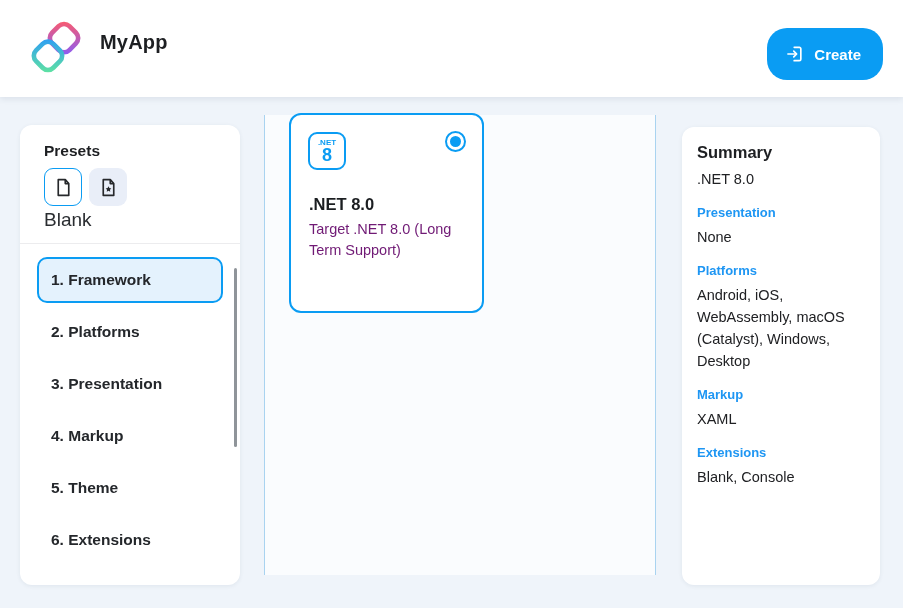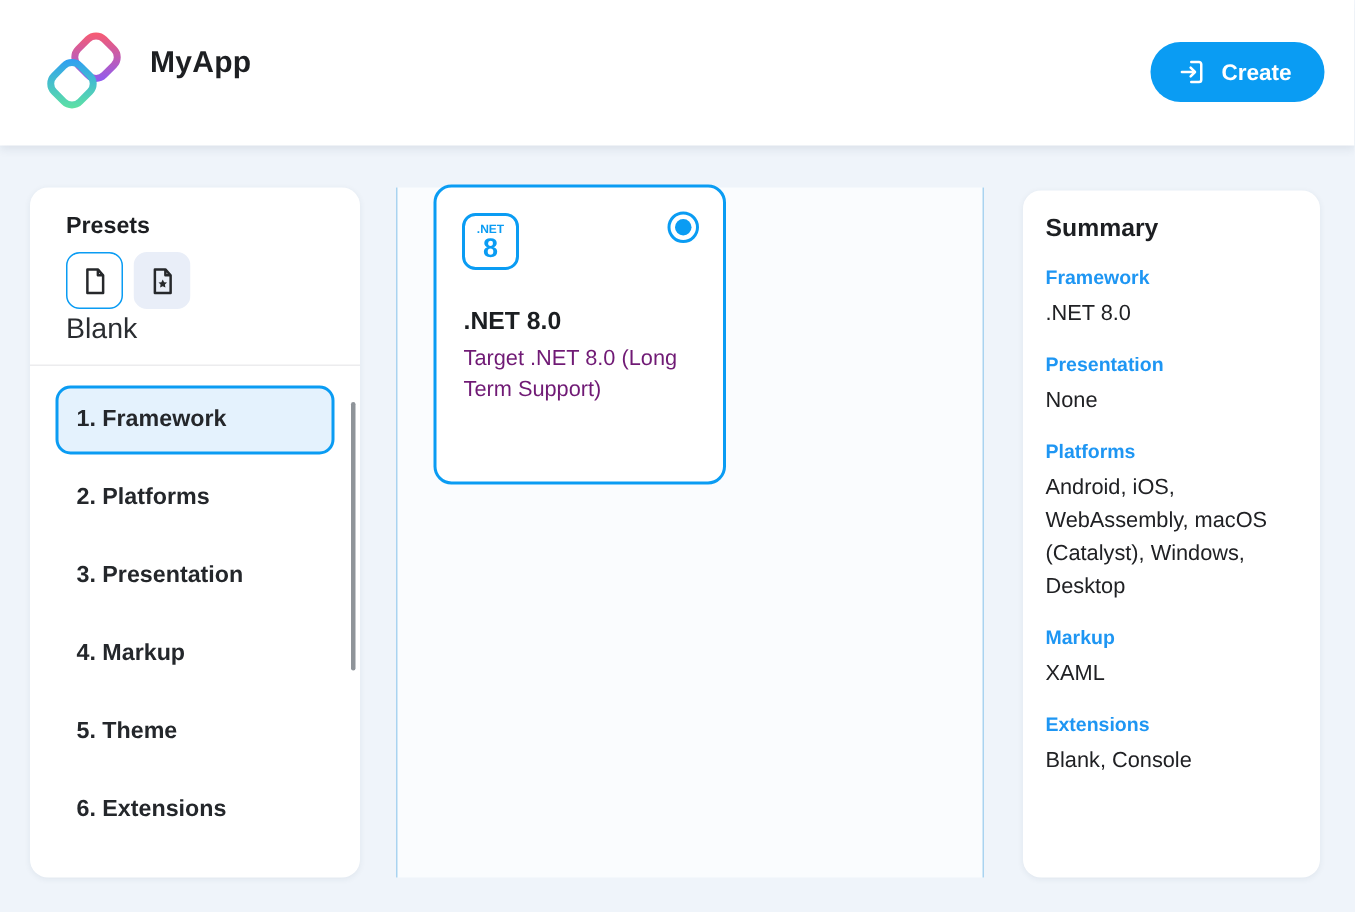--- a/index.html
+++ b/index.html
@@ -18,21 +18,21 @@
     background:#ffffff;
     box-shadow:0 2px 6px rgba(40,60,90,.10);
     display:flex; align-items:center;
   }
   .logo { position:absolute; left:29px; top:21px; width:54px; height:57px; }
   .app-title {
     position:absolute; left:100px; top:31px;
     font-size:20px; font-weight:600; letter-spacing:.2px; color:#1d1f22;
   }
   .create-btn {
-    position:absolute; right:20px; top:28px; height:40px;
+    position:absolute; right:20px; top:28px; height:52px;
     display:flex; align-items:center; gap:9px;
     padding:0 22px 0 18px;
     background:#0a9cf3; border:none; border-radius:20px;
     color:#ffffff; font-size:15px; font-weight:700;
     font-family:"Liberation Sans", sans-serif;
     cursor:pointer;
   }
 
   
   .sidebar {
@@ -66,21 +66,21 @@
     text-align:center;
   }
   .step-item.selected { background:#e4f2fd; border:2px solid #0a9cf3; }
   .sidebar-scrollbar {
     position:absolute; right:3px; top:143px; width:3px; height:179px;
     background:#8f9499; border-radius:2px;
   }
 
   
   .middle-panel {
-    position:absolute; left:264px; top:125px; width:392px; height:460px;
+    position:absolute; left:264px; top:115px; width:392px; height:460px;
     background:#fafcfe;
     border-left:1px solid #a9d3f0; border-right:1px solid #a9d3f0;padding-left:27px;
   }
   .framework-card {
     position:absolute; left:24px; top:-2px; width:195px; height:200px;
     background:#ffffff; border:2px solid #0a9cf3; border-radius:12px;
     cursor:pointer;
   }
   .net-badge {
     position:absolute; left:17px; top:17px; width:38px; height:38px;
@@ -213,21 +213,20 @@
       <div class="radio"></div>
       <div class="fw-title">.NET 8.0</div>
       <div class="fw-desc">Target .NET 8.0 (Long Term Support)</div>
     </div>
   </div>
 
   <div class="summary">
     <div class="summary-heading">Summary</div>
 
     <div>
-      <div class="summary-label">Framework</div>
       <div class="summary-value">.NET 8.0</div>
     </div>
     <div>
       <div class="summary-label">Presentation</div>
       <div class="summary-value">None</div>
     </div>
     <div>
       <div class="summary-label">Platforms</div>
       <div class="summary-value">Android, iOS, WebAssembly, macOS (Catalyst), Windows, Desktop</div>
     </div>

